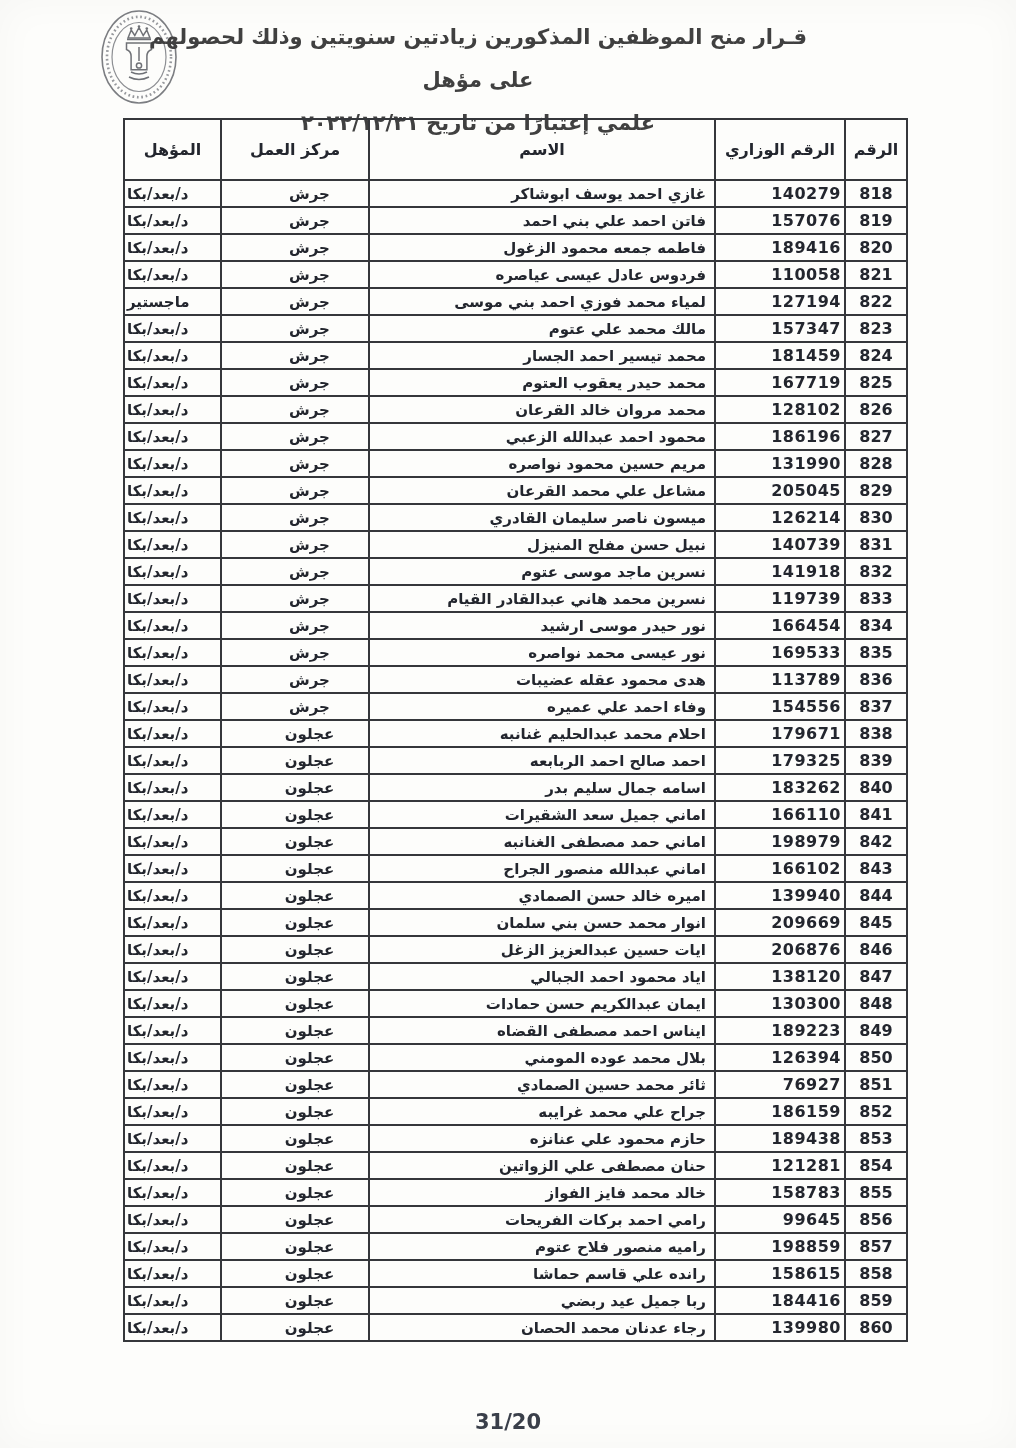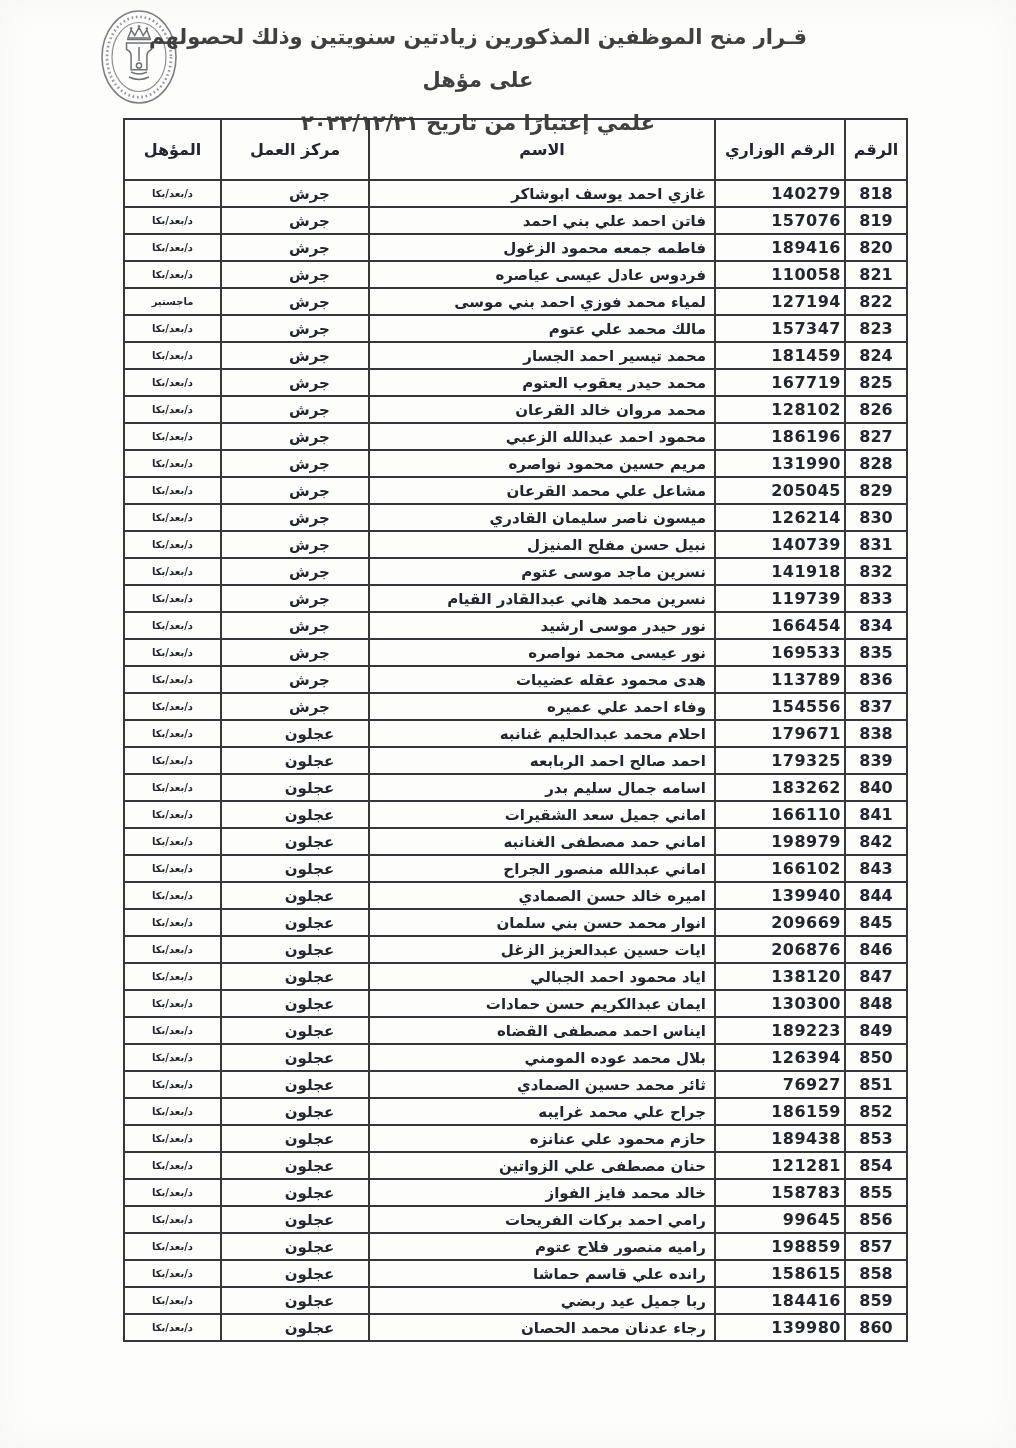--- a/index.html
+++ b/index.html
@@ -57,21 +57,21 @@
   }
   .roster td{
     height:25px;
     font-size:15px;
     padding:0 3px;
   }
   td.c-num{ text-align:center; font-size:16px; }
   td.c-min{ text-align:right; font-size:16px; letter-spacing:0.5px; }
   td.c-name{ text-align:right; padding-right:8px; }
   td.c-center{ text-align:center; padding-left:32px; }
-  td.c-qual{ text-align:center; padding:0 10px; font-size:10px; }
+  td.c-qual{ text-align:left; padding:0 2px; font-size:15px; }
   
   .page-number{
     position:absolute;
     bottom:14px; left:0; right:0;
     text-align:center;
     direction:ltr;
     font-weight:bold;
     font-size:21px;
     color:#3a3f4a;
   }
@@ -421,14 +421,15 @@
         <tr>
           <td class="c-num">860</td>
           <td class="c-min">139980</td>
           <td class="c-name">رجاء عدنان محمد الحصان</td>
           <td class="c-center">عجلون</td>
           <td class="c-qual">د/بعد/بكا</td>
         </tr>
       </tbody>
   </table>
 
+  <div class="page-number">31/20</div>
 
 </div>
 
 </body></html>

